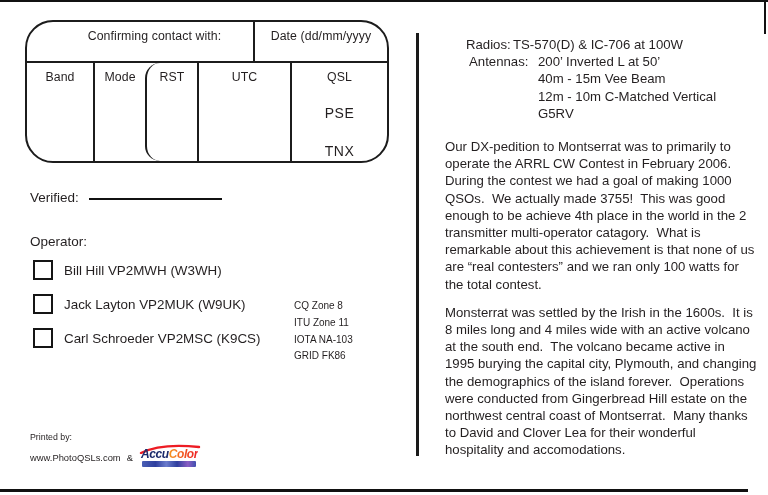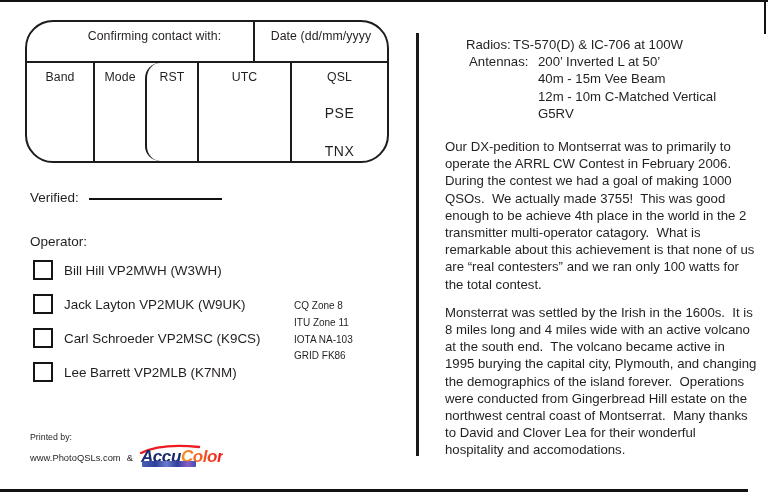--- a/index.html
+++ b/index.html
@@ -47,21 +47,21 @@
   
   .zones{position:absolute;left:294px;top:298px;font-size:10px;line-height:16.8px;}
 
   
   .printed{position:absolute;left:30px;top:432px;font-size:8.8px;}
   .printed-row{display:flex;align-items:center;margin-top:2px;}
   .printer-url{font-size:9.4px;}
   .amp{font-size:9.4px;margin:0 6px;}
   .logo{position:relative;width:62px;height:26px;display:inline-block;}
   .logo-swoosh{position:absolute;left:0;top:-2px;width:62px;height:12px;}
-  .logo-text{position:absolute;left:2px;top:3px;font-size:17px;font-weight:bold;font-style:italic;letter-spacing:-0.4px;white-space:nowrap;}
+  .logo-text{position:absolute;left:2px;top:3px;font-size:12px;font-weight:bold;font-style:italic;letter-spacing:-0.4px;white-space:nowrap;}
   .logo-accu{color:#1b2a6b;}
   .logo-color{background:linear-gradient(90deg,#f7941d,#ed1c24);-webkit-background-clip:text;background-clip:text;color:#f15a22;-webkit-text-fill-color:transparent;}
   .logo-bar{position:absolute;left:3px;top:17px;width:54px;height:6px;border-radius:1px;
     background:linear-gradient(90deg,#4a5fb5,#2e3f9e 25%,#6b7ccd 45%,#2e3f9e 65%,#8a5ec4 85%,#3f4fae);}
 
   
   .divider{position:absolute;left:416px;top:33px;width:3px;height:423px;background:#1a1a1a;}
   .right-col{position:absolute;left:445px;top:36px;width:312px;font-size:13.2px;line-height:17.2px;}
   .rig{margin-left:21px;}
   .rig-row{display:flex;}
@@ -123,24 +123,20 @@
       <span class="op-name">Bill Hill VP2MWH (W3WH)</span>
     </div>
     <div class="op-row">
       <span class="checkbox"></span>
       <span class="op-name">Jack Layton VP2MUK (W9UK)</span>
     </div>
     <div class="op-row">
       <span class="checkbox"></span>
       <span class="op-name">Carl Schroeder VP2MSC (K9CS)</span>
     </div>
-    <div class="op-row">
-      <span class="checkbox"></span>
-      <span class="op-name">Lee Barrett VP2MLB (K7NM)</span>
-    </div>
   </div>
 
   <div class="zones">
     <div>CQ Zone 8</div>
     <div>ITU Zone 11</div>
     <div>IOTA NA-103</div>
     <div>GRID FK86</div>
   </div>
 
   <div class="printed">

